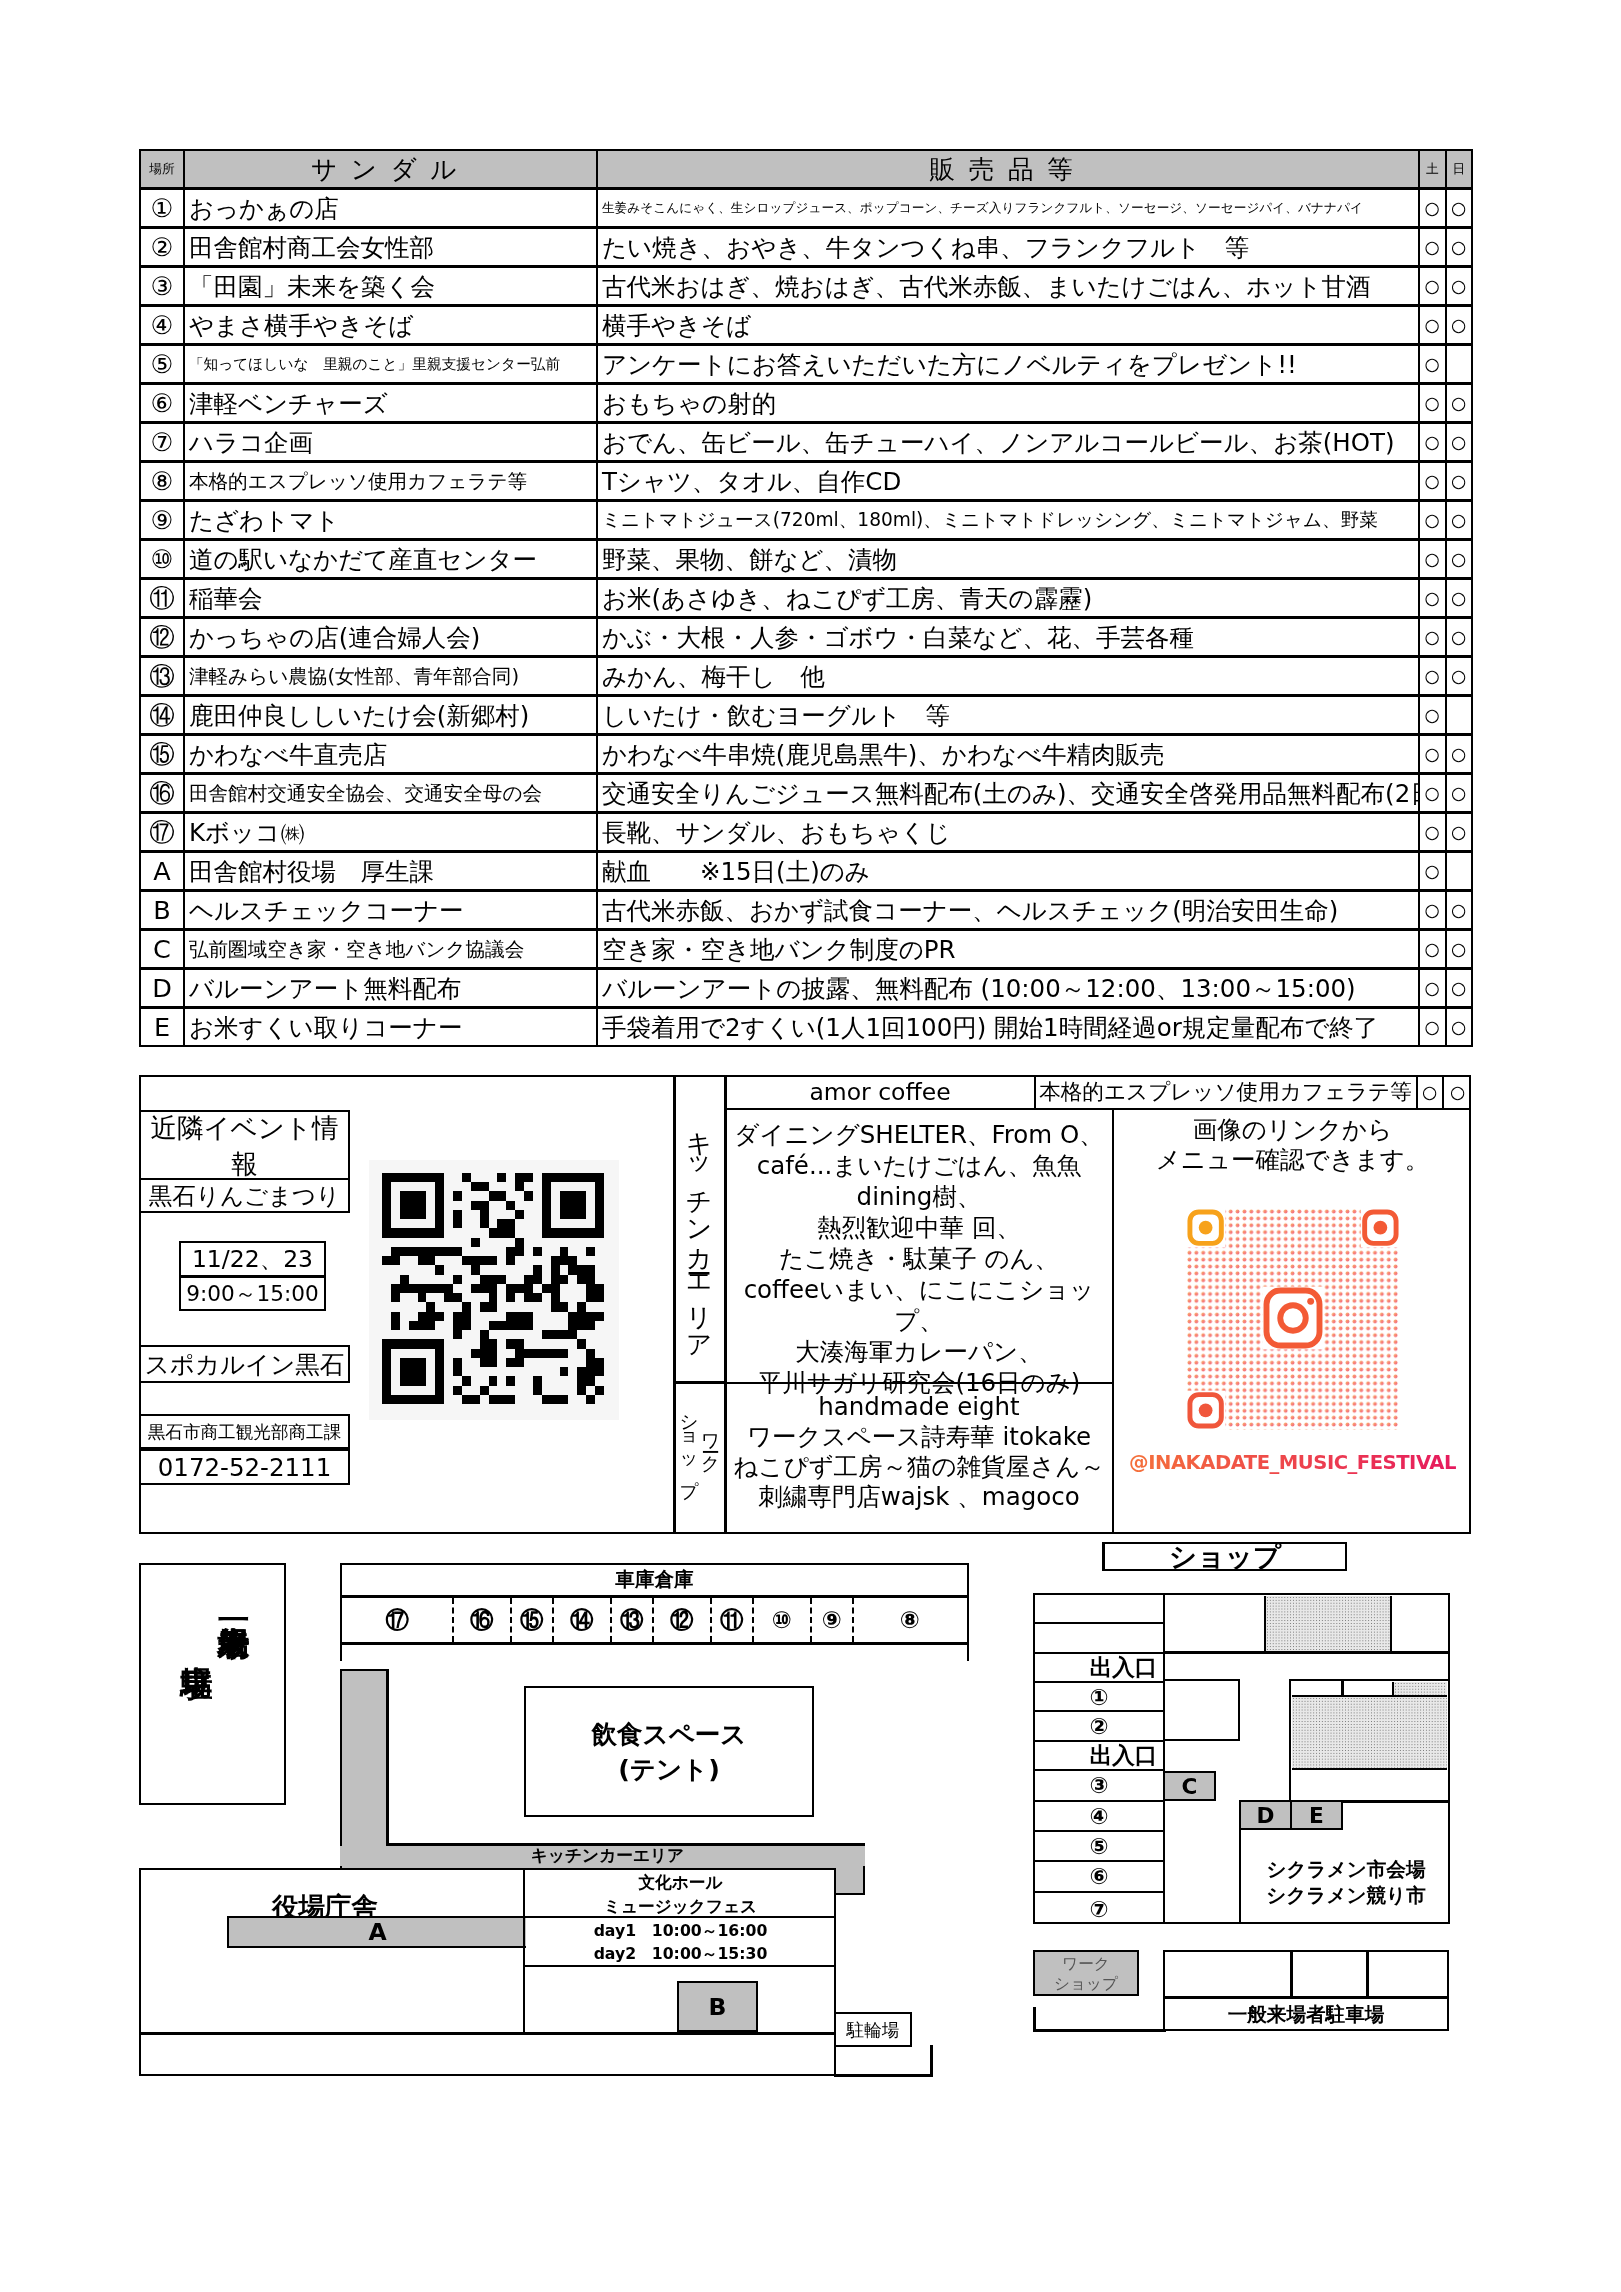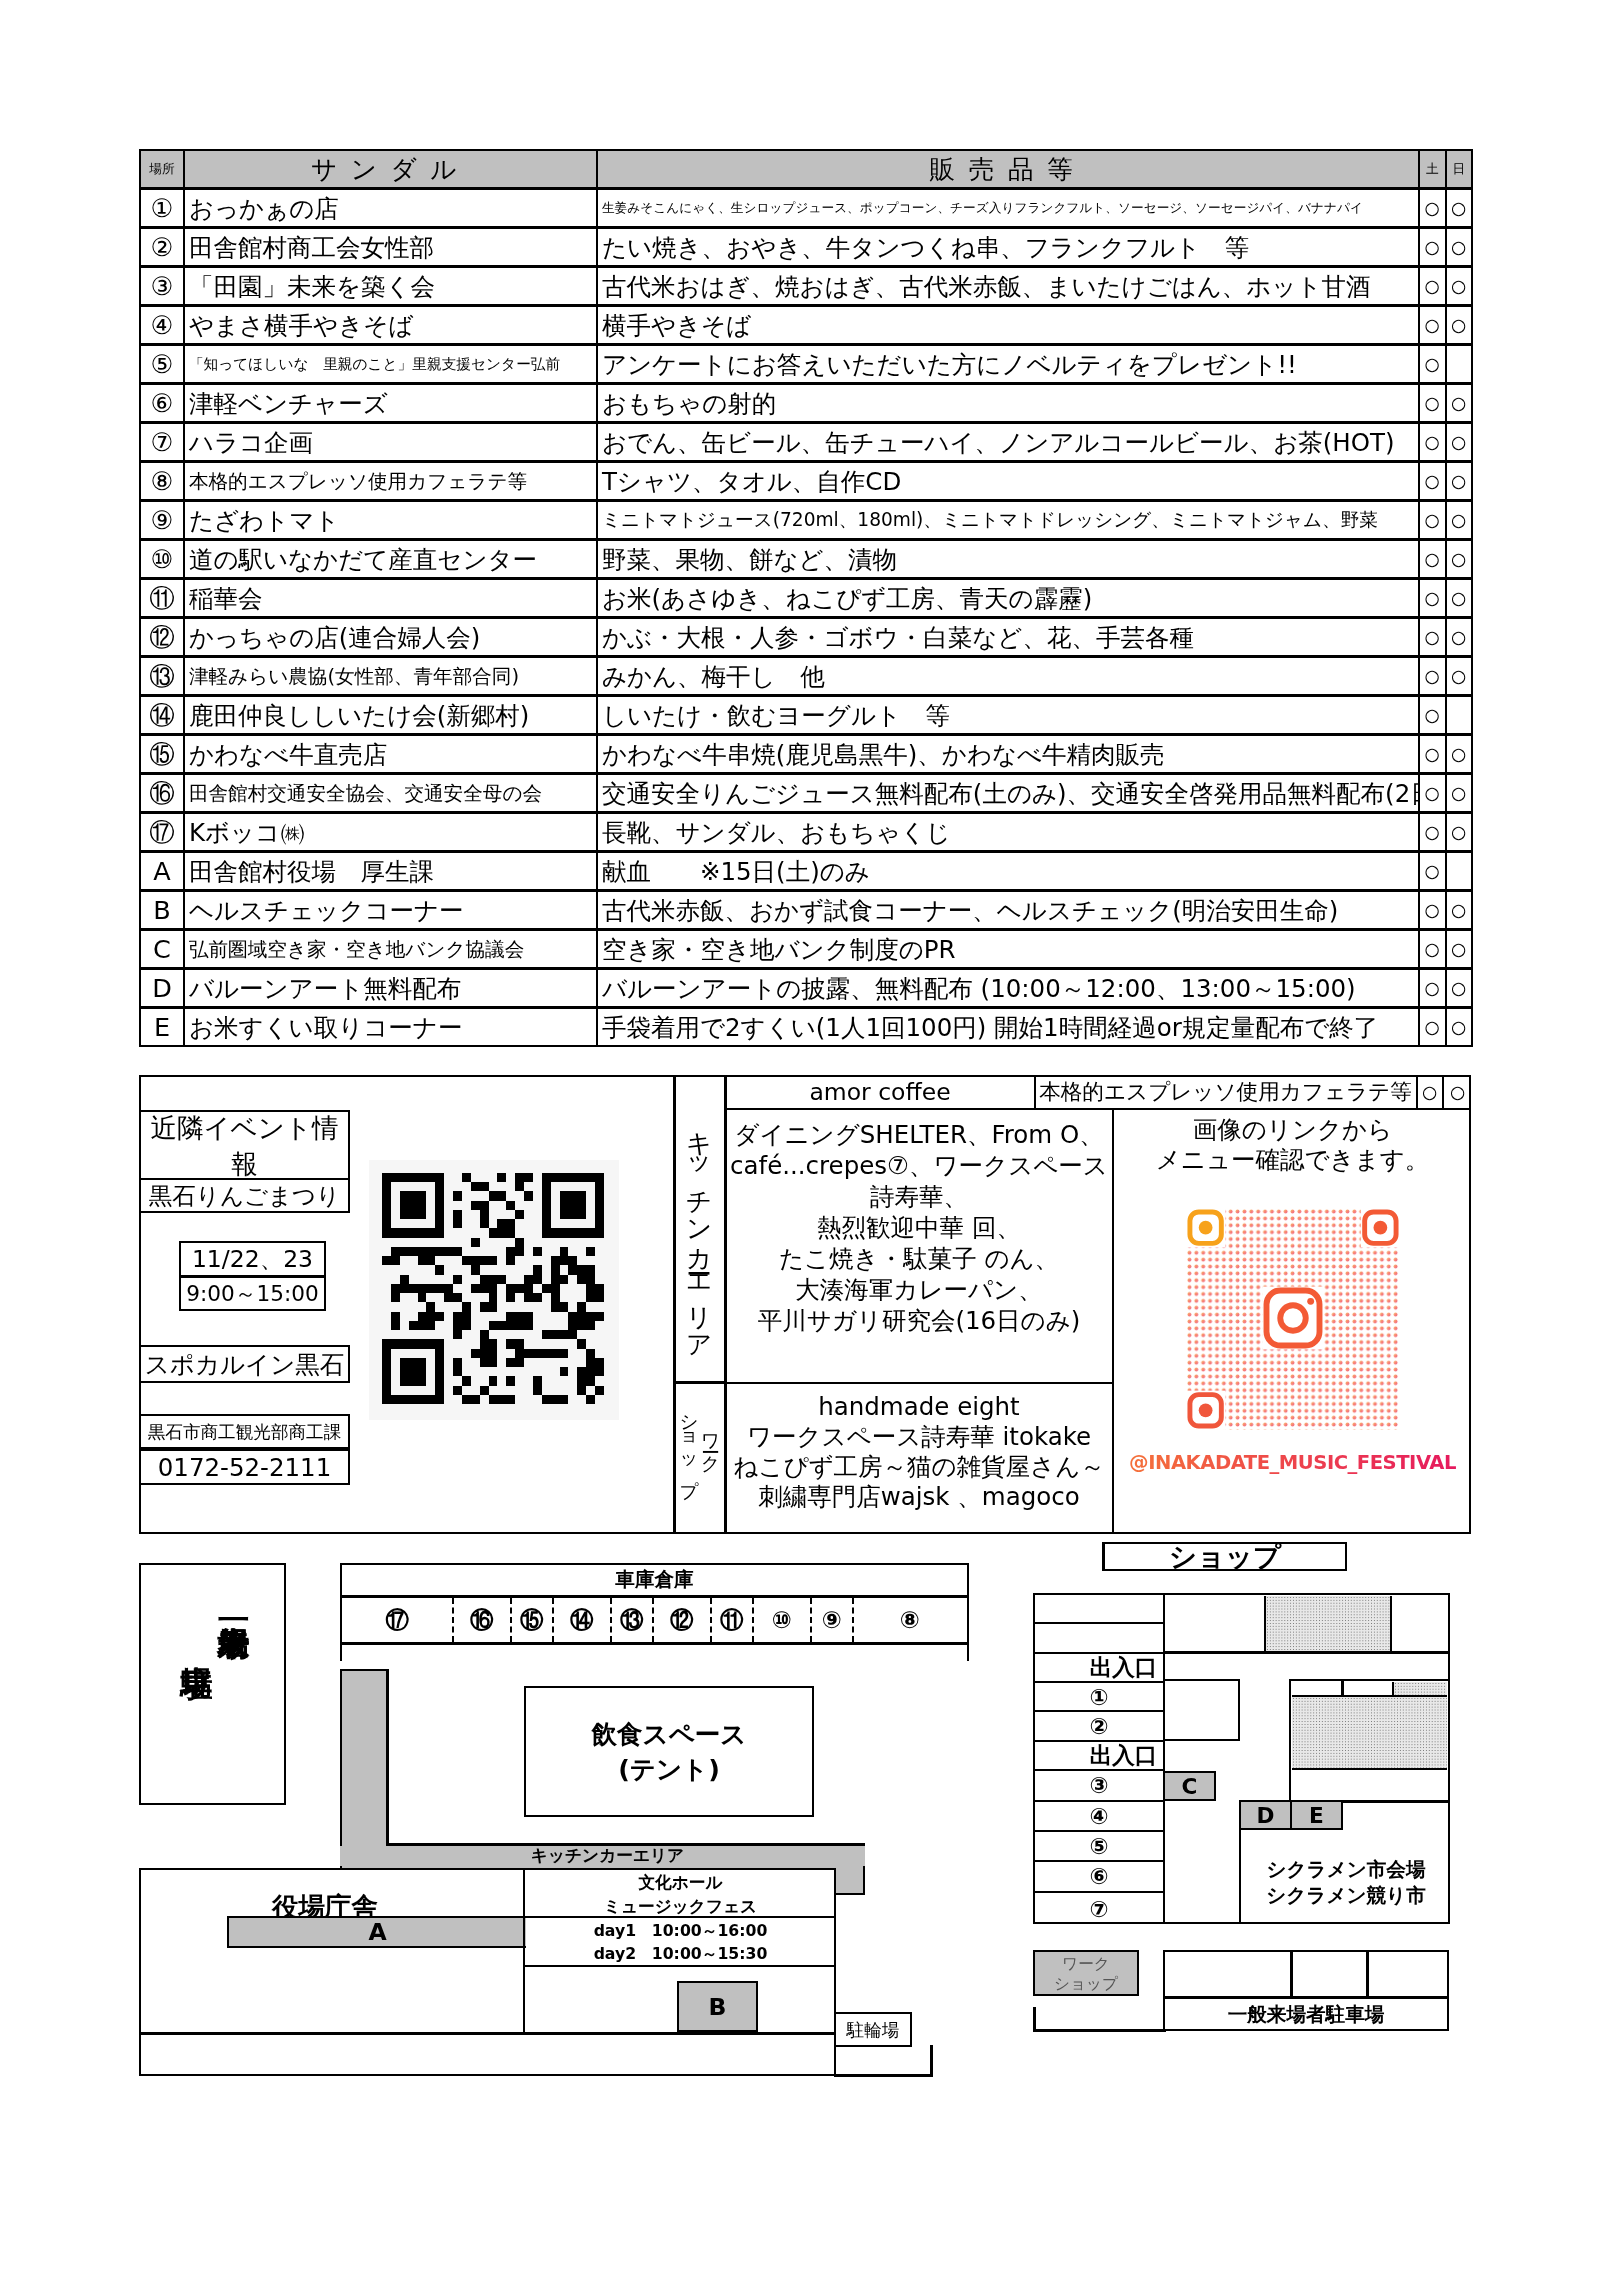--- a/index.html
+++ b/index.html
@@ -867,23 +867,24 @@
 </div>
 
 <div class="abs center" style="left:726px; top:1075px; width:310px; height:35px; font-size:23.5px; border-bottom:2.9px solid #000; border-right:2.9px solid #000;">amor coffee</div>
 <div class="abs center" style="left:1035px; top:1075px; width:383px; height:35px; font-size:21.6px; border-bottom:2.9px solid #000; border-right:2.9px solid #000;">本格的エスプレッソ使用カフェラテ等</div>
 <div class="abs center" style="left:1417px; top:1075px; width:27.4px; height:35px; font-size:17.6px; border-bottom:2.9px solid #000; border-right:2.9px solid #000;">○</div>
 <div class="abs center" style="left:1444px; top:1075px; width:27.4px; height:35px; font-size:17.6px; border-bottom:2.9px solid #000;">○</div>
 
 <div class="abs" style="left:726px; top:1109px; width:388px; height:275px; border-right:2.9px solid #000; border-bottom:2.9px solid #000; padding-top:9.8px; text-align:center; font-size:24.5px; line-height:31px;">
   <div id="kitchen-lines">
       <div>ダイニングSHELTER、From O、</div>
-      <div>café...crepes⑦、ワークスペース詩寿華、</div>
+      <div>café...まいたけごはん、魚魚dining樹、</div>
       <div>熱烈歓迎中華 回、</div>
       <div>たこ焼き・駄菓子 のん、</div>
+      <div>coffeeいまい、にこにこショップ、</div>
       <div>大湊海軍カレーパン、</div>
       <div>平川サガリ研究会(16日のみ)</div>
     </div>
 </div>
 <div class="abs" style="left:675px; top:1381px; width:49px; height:2.9px; background:#000;"></div>
 
 <div class="abs" style="left:676px; top:1384px; width:48px; height:147px; font-size:18.6px;">
   <span class="vlabel abs" style="left:21.6px; top:37px; font-size:18.6px;">ワーク</span>
   <span class="vlabel abs" style="left:0px; top:17.6px; font-size:18.6px;">ショップ</span>
 </div>

